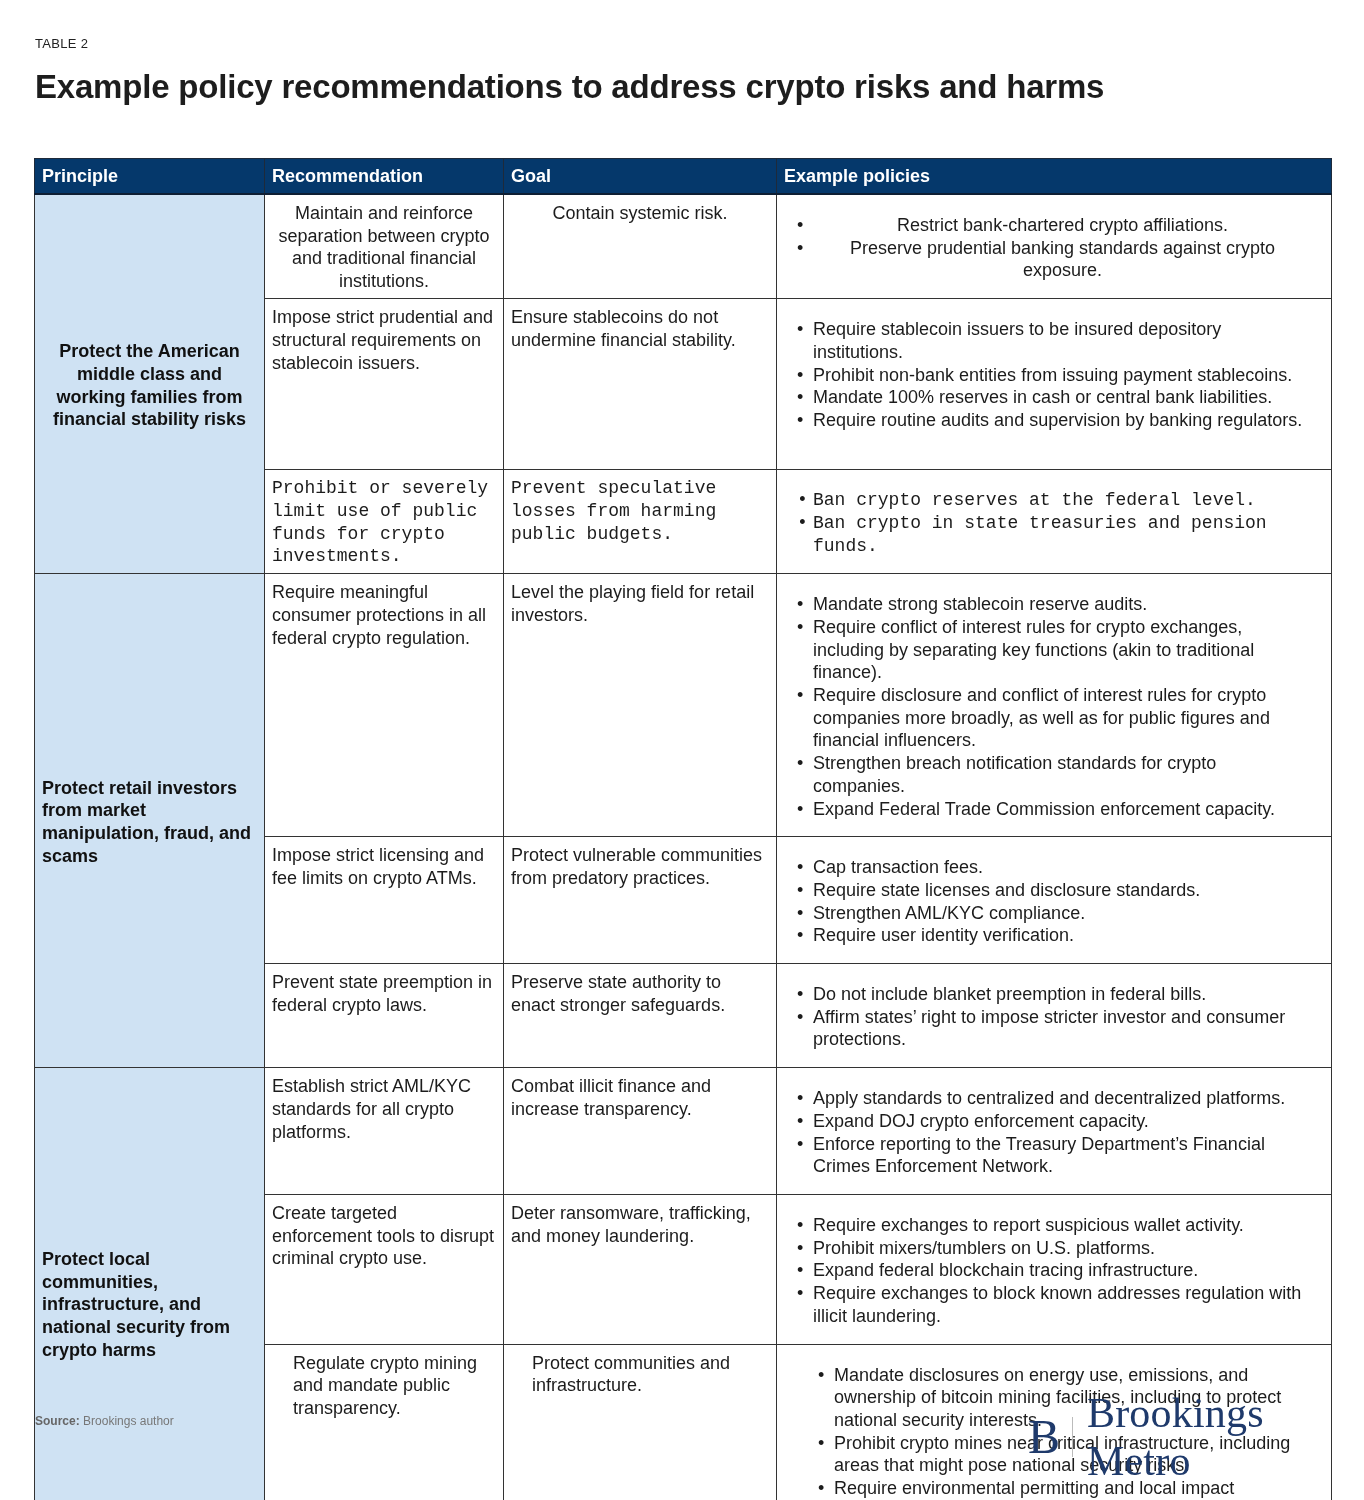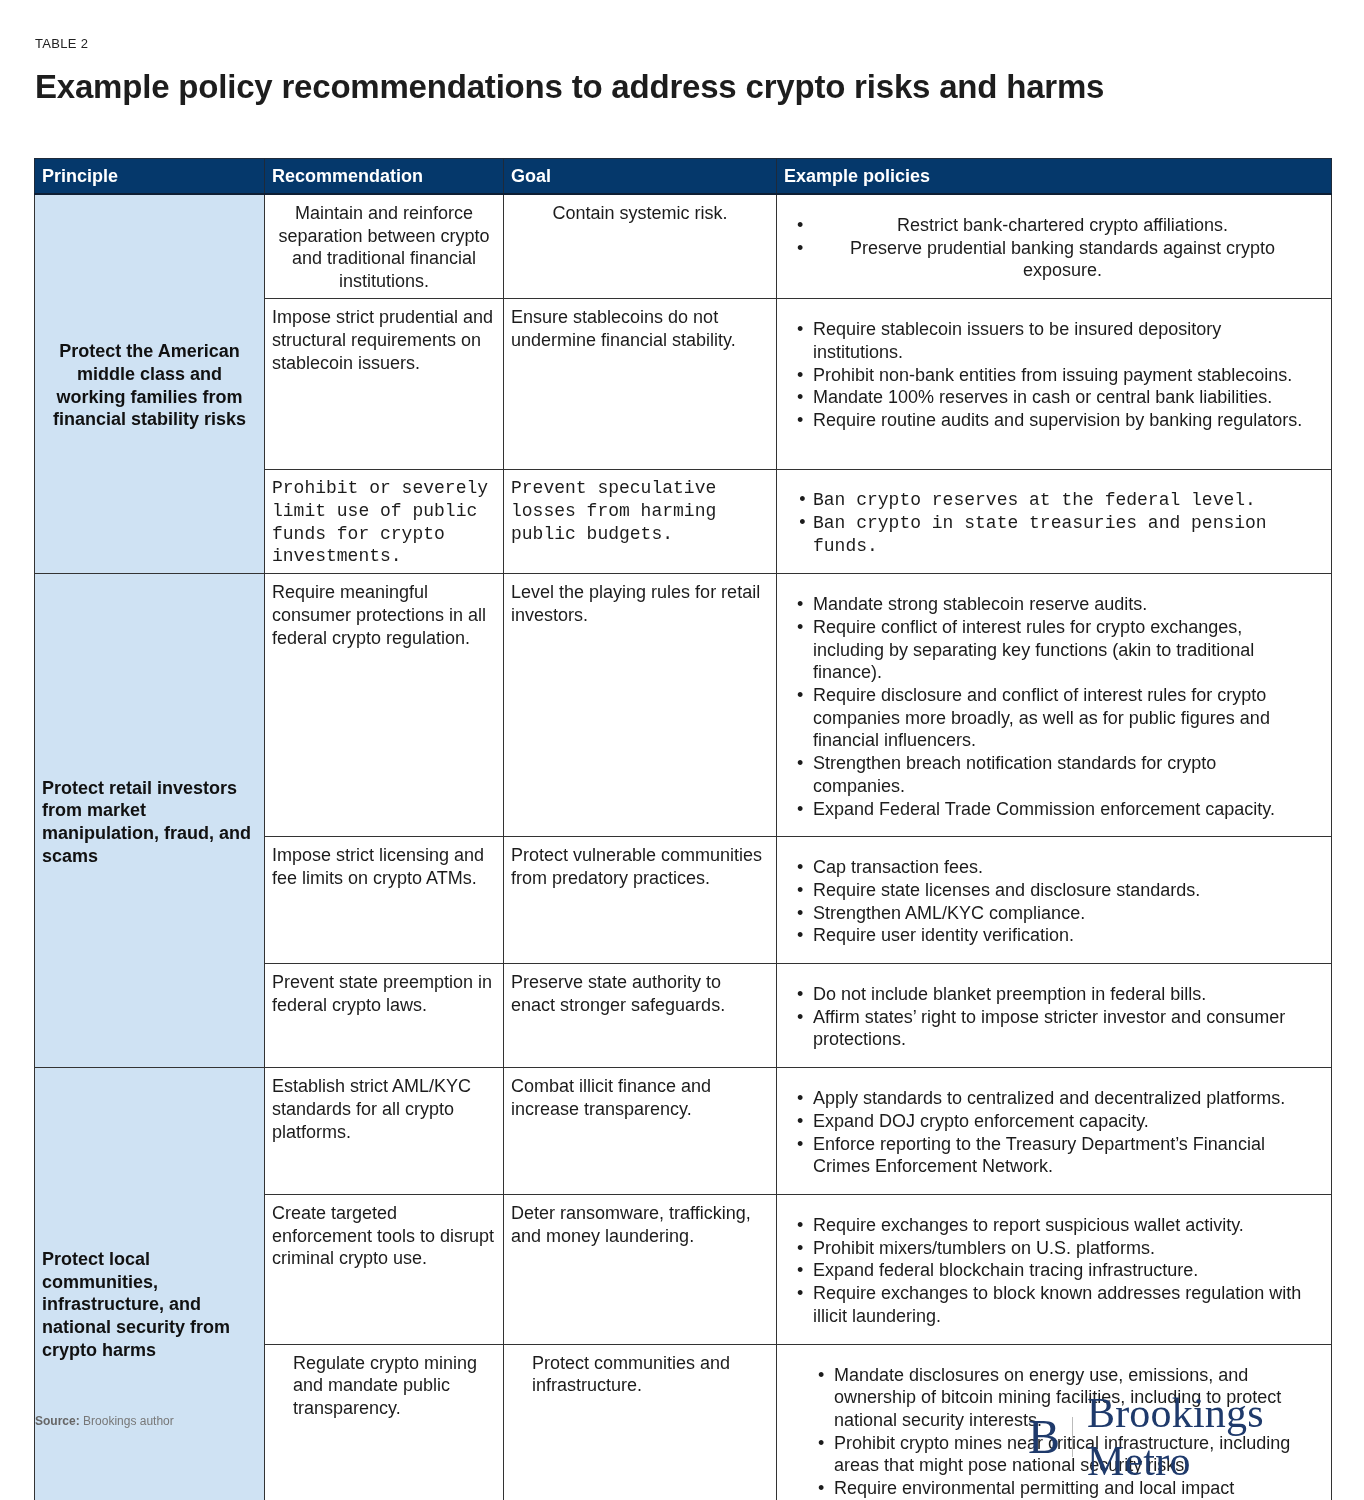--- a/index.html
+++ b/index.html
@@ -115,21 +115,21 @@
         <td>
           <ul class="bullets">
             <li>Ban crypto reserves at the federal level.</li>
             <li>Ban crypto in state treasuries and pension funds.</li>
           </ul>
         </td>
       </tr>
       <tr class="r4">
         <td class="principle" rowspan="3">Protect retail investors from market manipulation, fraud, and scams</td>
         <td>Require meaningful consumer protections in all federal crypto regulation.</td>
-        <td>Level the playing rules for retail investors.</td>
+        <td>Level the playing field for retail investors.</td>
         <td>
           <ul class="bullets">
             <li>Mandate strong stablecoin reserve audits.</li>
             <li>Require conflict of interest rules for crypto exchanges, including by separating key functions (akin to traditional finance).</li>
             <li>Require disclosure and conflict of interest rules for crypto companies more broadly, as well as for public figures and financial influencers.</li>
             <li>Strengthen breach notification standards for crypto companies.</li>
             <li>Expand Federal Trade Commission enforcement capacity.</li>
           </ul>
         </td>
       </tr>

